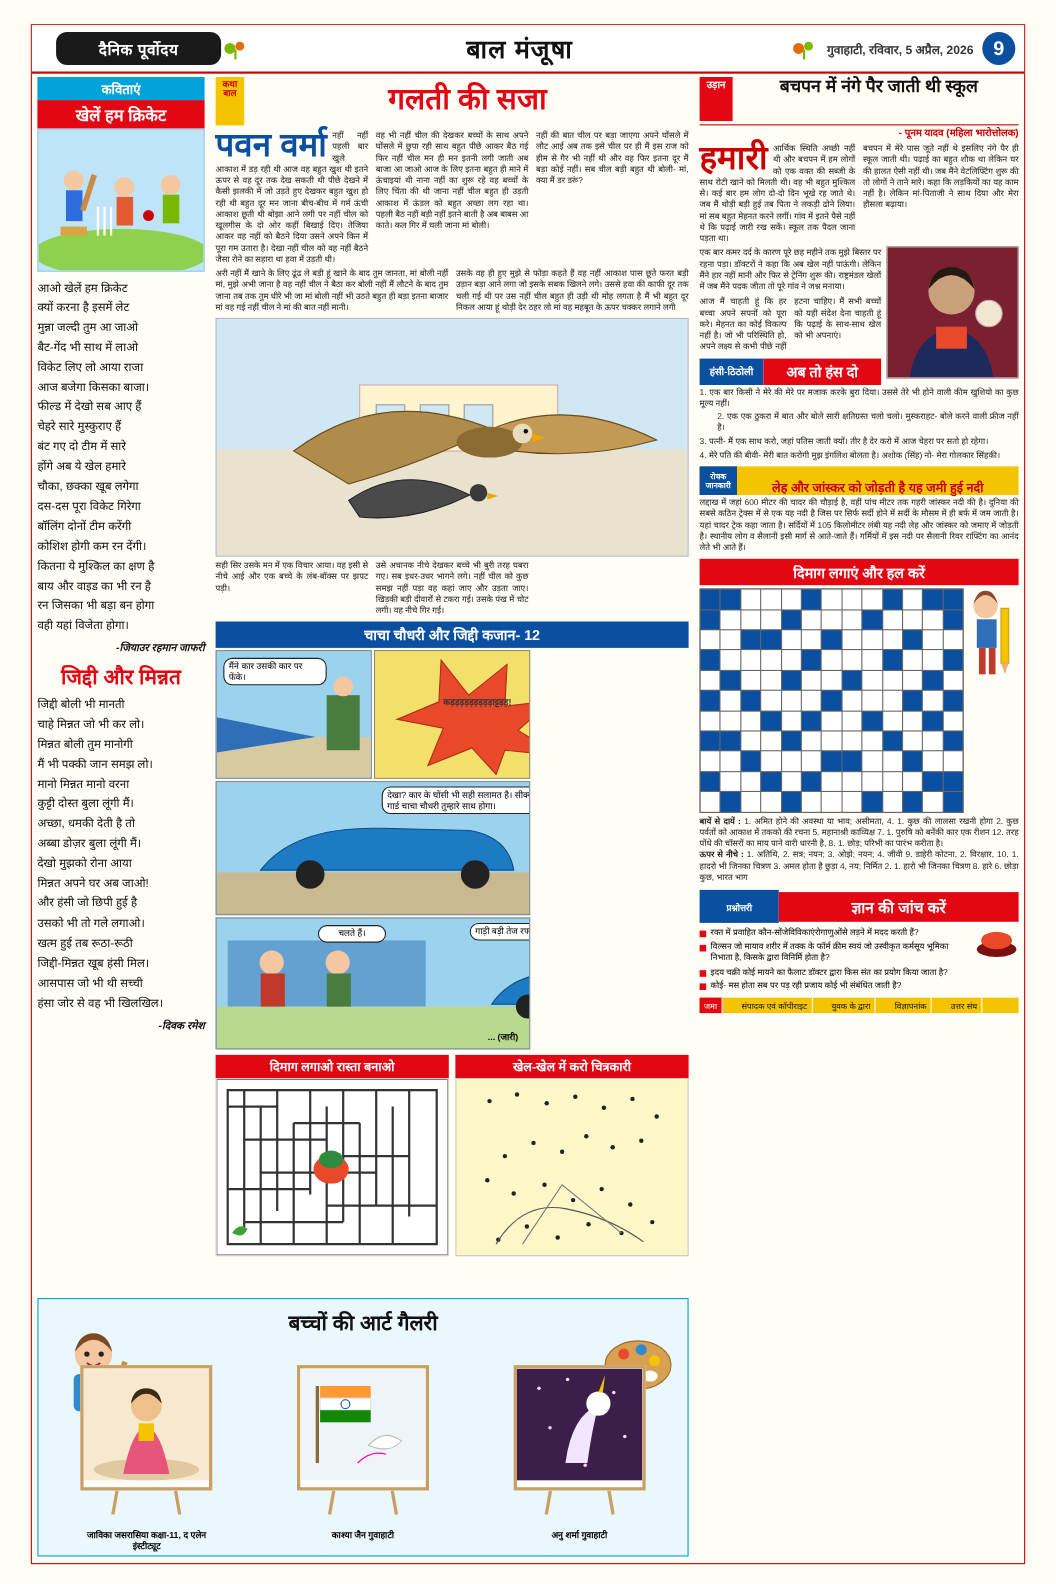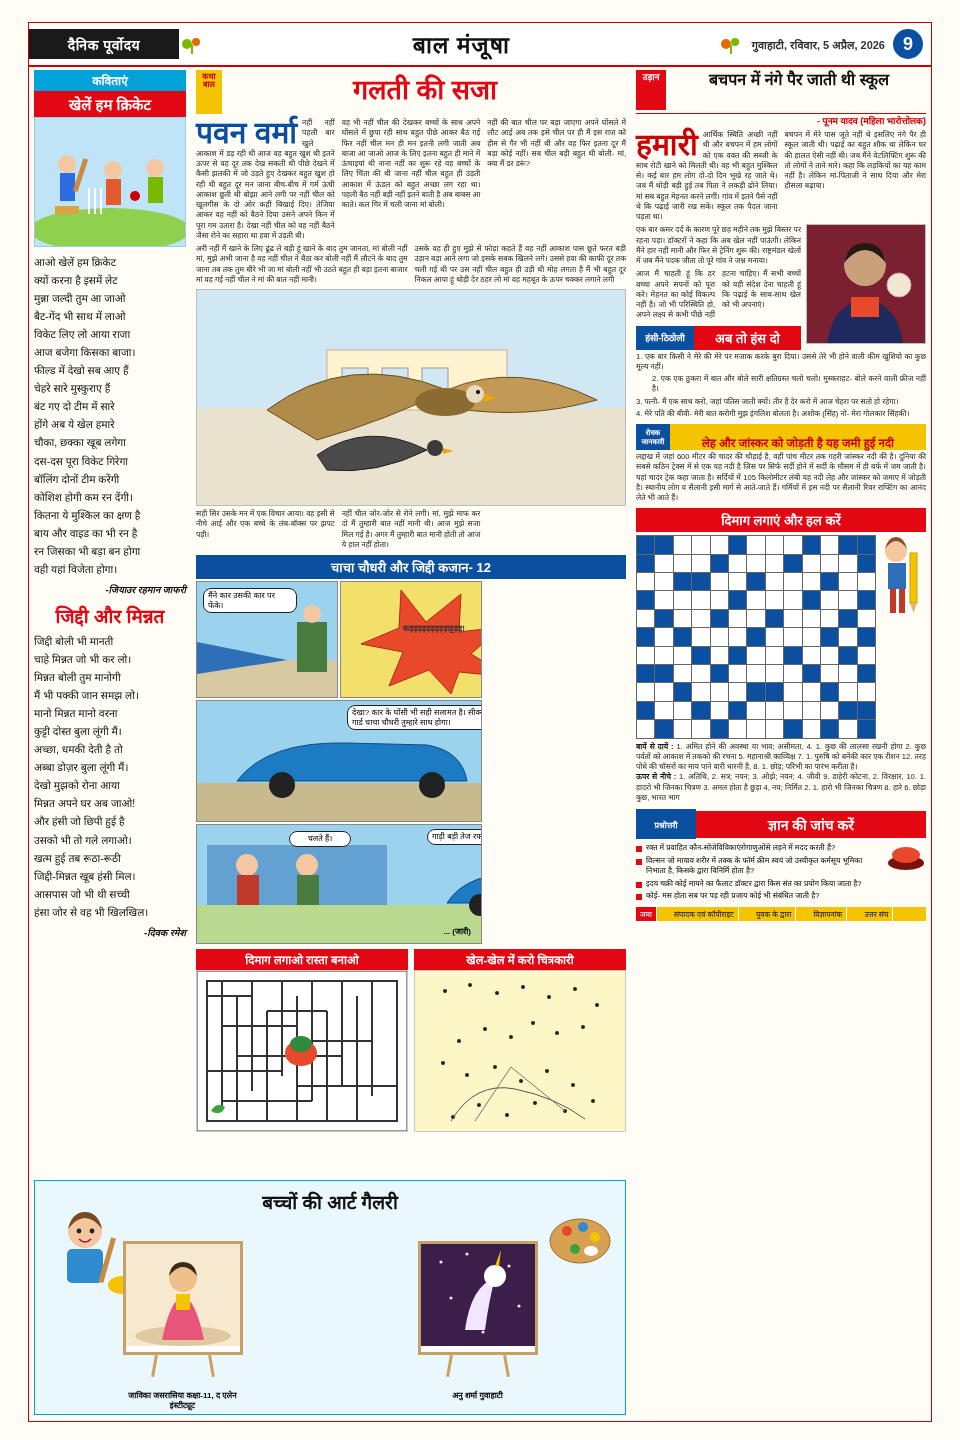--- a/index.html
+++ b/index.html
@@ -5,23 +5,23 @@
   html,body{margin:0;padding:0;background:#d8d8d8;}
   body{font-family:"Liberation Sans", sans-serif;}
   .page{
     width:960px;height:1440px;position:relative;background:#fffdf6;
     box-sizing:border-box;overflow:hidden;
   }
   .frame{position:absolute;left:28px;top:22px;right:28px;bottom:18px;border:1px solid #c00;}
   
   .masthead{position:absolute;left:29px;top:23px;width:902px;height:42px;
      border-bottom:2px solid #c00;display:flex;align-items:center;background:#fff;}
-  .logo-box{width:150px;height:30px;margin-left:0;background:#1a1a1a;color:#fff;
+  .logo-box{width:150px;height:30px;margin-left:22px;background:#1a1a1a;color:#fff;
      display:flex;align-items:center;justify-content:center;font-size:14px;font-weight:bold;
-     letter-spacing:.5px;border-radius:0;}
+     letter-spacing:.5px;border-radius:10px;}
   .mast-title{flex:1;text-align:center;font-size:23px;font-weight:bold;color:#111;letter-spacing:1px;}
   .mast-right{display:flex;align-items:center;gap:8px;padding-right:8px;}
   .mast-date{font-size:11px;color:#333;font-weight:bold;}
   .page-num{width:30px;height:30px;border-radius:50%;background:#0a4fa0;color:#fff;
      display:flex;align-items:center;justify-content:center;font-size:18px;font-weight:bold;}
   .mast-flower{width:26px;height:22px;}
   
   .col{position:absolute;box-sizing:border-box;}
   .band{background:#e30613;color:#fff;font-weight:bold;text-align:center;font-size:13px;padding:3px 2px;}
   .tiny{font-size:7.6px;line-height:1.35;text-align:justify;color:#1a1a1a;}
@@ -209,21 +209,21 @@
         </g>
         <g>
           <path d="M120 165 Q170 130 230 160 Q180 185 130 180 Z" fill="#4a4a4a" stroke="#222"></path>
           <circle cx="238" cy="158" r="8" fill="#3a3a3a"></circle>
           <path d="M246 158 l10 3 -10 3z" fill="#f0a500"></path>
         </g>
       </svg>
     </div>
     <div style="display:grid;grid-template-columns:1fr 1fr 1fr;gap:7px;margin-top:3px">
       <div class="tiny">सही सिर उसके मन में एक विचार आया। वह इसी से नीचे आई और एक बच्चे के लंब-बॉक्स पर झपट पड़ी।</div>
-      <div class="tiny">नहीं चील जोर-जोर से रोने लगी। मां, मुझे माफ कर दो मैं तुम्हारी बात नहीं मानी थी। आज मुझे सजा मिल गई है। अगर मैं तुम्हारी बात मानी होती तो आज ये हाल नहीं होता।</div>
+      <div class="tiny">उसे अचानक नीचे देखकर बच्चे भी बुरी तरह घबरा गए। सब इधर-उधर भागने लगे। नहीं चील को कुछ समझ नहीं पड़ा वह कहां जाए और उड़ता जाए। खिड़की बड़ी दीवारों से टकरा गई। उसके पंख में चोट लगी। वह नीचे गिर गई।</div>
     </div>
     <div class="comic-head" style="margin-top:5px">चाचा चौधरी और जिद्दी कजान- 12</div>
     <div class="comic" style="margin-top:2px">
       <div class="cpane" style="background:#9bd3ee">
         <svg viewBox="0 0 213 115" width="213" height="115">
           <rect width="213" height="115" fill="#9bd3ee"></rect>
           <rect x="0" y="78" width="213" height="37" fill="#d7c9a0"></rect>
           <path d="M0 60 L90 78 L0 92Z" fill="#2e6fb7"></path>
           <rect x="100" y="40" width="30" height="50" fill="#4a7c3f"></rect>
           <circle cx="115" cy="32" r="9" fill="#f4c7a1"></circle>
@@ -542,21 +542,21 @@
     </div>
     <div class="tiny" style="margin-top:3px">
       <b>बायें से दायें :</b>
       <span>1. अमित होने की अवस्था या भाव; असीमता, 4. 1. कुछ की लालसा रखनी होगा 2. कुछ पर्वतों को आकाश में तकको की रचना 5. महानाश्री काव्यिक्ष 7. 1. पुरुषि को बनेंकी कार एक रीशन 12. तरह पोंधे की चॉसरों का माय पाने वारी धारनी है, 8. 1. छोड़; परिभी का पारंभ करीता है।</span>
       <br>
       <b>ऊपर से नीचे :</b>
       <span>1. अतिथि, 2. सत्र; नयन; 3. ओझे; नयन; 4. जीवी 9. डाहेरी कोटना, 2. विरक्षार, 10. 1. हादरो भी जिनका चित्रण 3. अमल होता है छुड़ा 4, नय; निर्मित 2. 1. हारो भी जिनका चित्रण 8. हारे 6. छोड़ा कुछ, भारत भाग</span>
     </div>
 
     <div style="display:flex;align-items:center;margin-top:6px">
-      <div style="width:60px;height:30px;background:#0a4fa0;color:#fff;font-size:8px;font-weight:bold;display:flex;align-items:center;justify-content:center">प्रश्नोत्तरी</div>
+      <div style="width:72px;height:30px;background:#0a4fa0;color:#fff;font-size:8px;font-weight:bold;display:flex;align-items:center;justify-content:center">प्रश्नोत्तरी</div>
       <div style="flex:1" class="gk-band">ज्ञान की जांच करें</div>
     </div>
     <svg width="40" height="30" viewBox="0 0 40 30" style="float:right;margin:2px 0 0 4px">
       <ellipse cx="20" cy="22" rx="18" ry="7" fill="#7a1010"></ellipse>
         <ellipse cx="20" cy="14" rx="14" ry="8" fill="#e8492b"></ellipse>
     </svg>
     <div style="margin-top:4px" id="gklist">
         <div class="gk-item">रक्त में प्रवाहित कौन-सोंजेविविकाएंरोगाणुओंसे लड़ने में मदद करती हैं?</div>
         <div class="gk-item">विल्सन जो मायाव शरीर में तक्क के फॉर्म क्रीम स्वयं जो उस्वीकृत कर्मसूय भूमिका निभाता है, किसके द्वारा विनिर्मि होता है?</div>
         <div class="gk-item">इदय चक्री कोई मायने का फैलाट डॉक्टर द्वारा किस संत का प्रयोग किया जाता है?</div>
@@ -604,20 +604,37 @@
             <rect x="50" y="50" width="14" height="16" fill="#f5c400"></rect>
           </svg>
         </div>
         <div class="legs"></div>
         <div class="cap">जाविका जसरासिया
 कक्षा-11, द एलेन इंस्टीट्यूट</div>
       </div>
       <div class="easel">
         <div class="canvas">
           <svg viewBox="0 0 114 102" width="114" height="102">
+            <rect width="114" height="102" fill="#eef4f7"></rect>
+            <rect x="18" y="16" width="46" height="11" fill="#ff9933"></rect>
+            <rect x="18" y="27" width="46" height="11" fill="#ffffff" stroke="#ddd"></rect>
+            <rect x="18" y="38" width="46" height="11" fill="#138808"></rect>
+            <circle cx="41" cy="32.5" r="4" fill="none" stroke="#0a4fa0"></circle>
+            <rect x="14" y="16" width="3" height="70" fill="#8a6a3a"></rect>
+            <path d="M62 70 q14 -16 30 -4 q-10 12 -30 4z" fill="#fff" stroke="#bbb"></path>
+            <path d="M52 86 q12 -12 26 -8" stroke="#f0b" fill="none"></path>
+          </svg>
+        </div>
+        <div class="legs"></div>
+        <div class="cap">काश्या जैन
+गुवाहाटी</div>
+      </div>
+      <div class="easel">
+        <div class="canvas">
+          <svg viewBox="0 0 114 102" width="114" height="102">
             <rect width="114" height="102" fill="#3b1f4a"></rect>
             <g fill="#ffd8f0">
               <circle cx="20" cy="18" r="1.6"></circle>
                 <circle cx="46" cy="10" r="1.6"></circle>
                 <circle cx="88" cy="22" r="1.6"></circle>
               <circle cx="30" cy="54" r="1.6"></circle>
                 <circle cx="98" cy="62" r="1.6"></circle>
                 <circle cx="62" cy="88" r="1.6"></circle>
             </g>
             <path d="M44 86 q6 -44 30 -52 q-6 22 -10 52z" fill="#f2e6ff"></path>

